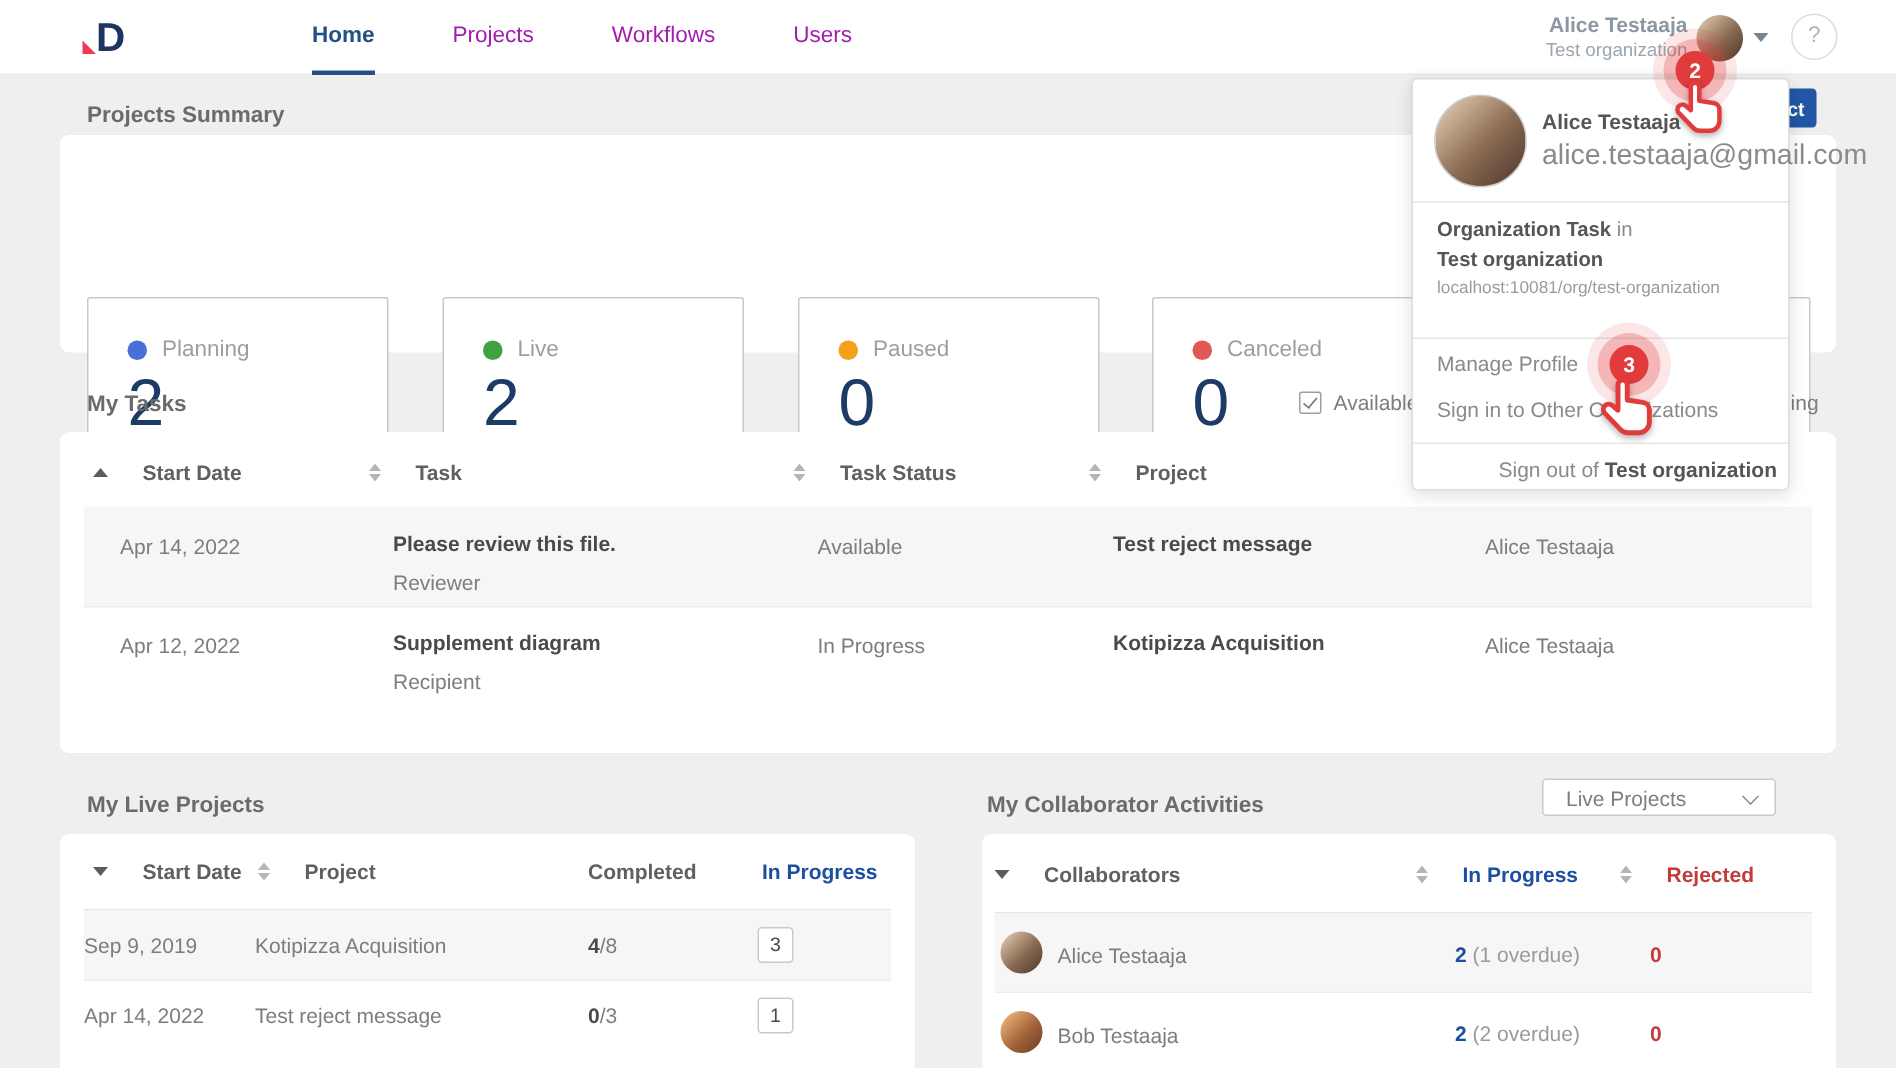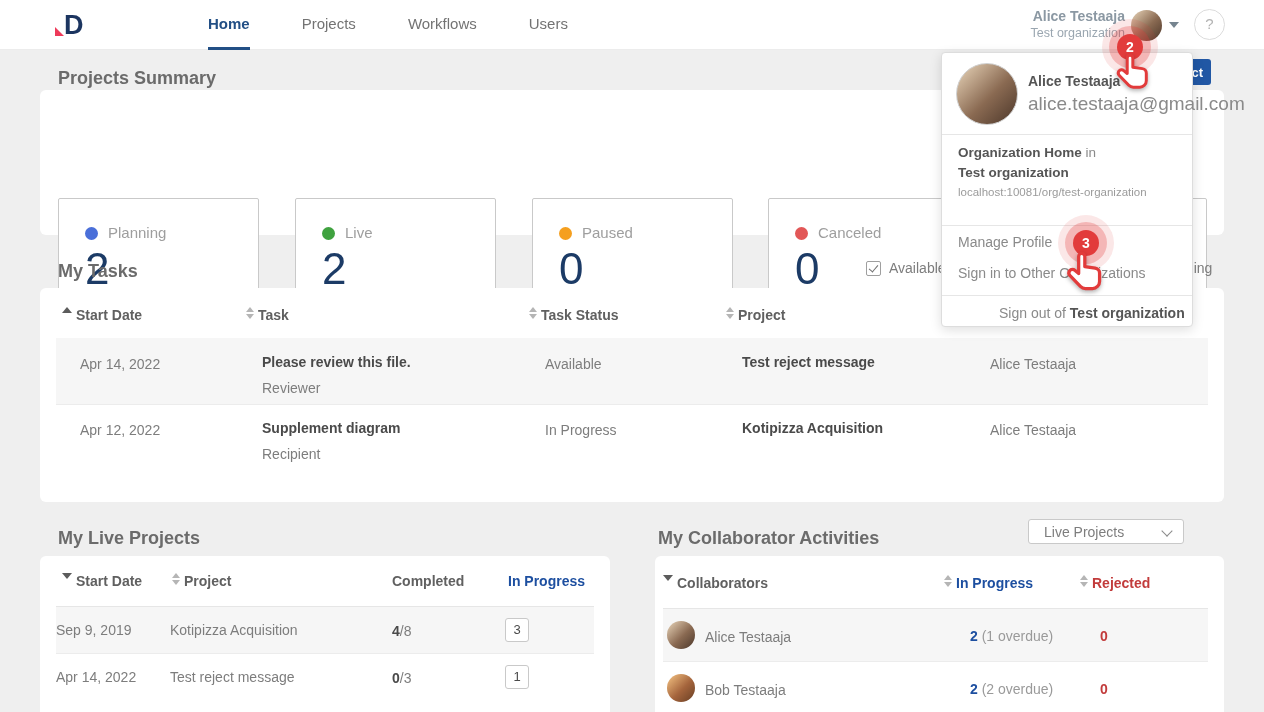--- a/index.html
+++ b/index.html
@@ -8,49 +8,49 @@
          font-family:"Liberation Sans", sans-serif; overflow:hidden; }
   .abs { position:absolute; }
 
   
   .topbar { left:0; top:0; width:1264px; height:50px; background:#fff; border-bottom:1px solid #ececec; z-index:10; }
   .logo { left:55px; top:8px; width:44px; height:34px; }
   .logo-tri { position:absolute; left:0; bottom:6px; width:0; height:0;
               border-top:9px solid transparent; border-left:9px solid #ee3a5a; }
   .logo-d { position:absolute; left:9px; top:0; color:#1c3560; font-weight:bold; font-size:27px; line-height:34px; }
   .nav { left:208px; top:0; height:50px; display:flex; gap:52px; }
-  .nav-item { font-size:15px; color:#737373; line-height:47px; border-bottom:3px solid transparent; cursor:pointer; }
+  .nav-item { font-size:15px; color:#a21caf; line-height:47px; border-bottom:3px solid transparent; cursor:pointer; }
   .nav-item.active { color:#224f85; font-weight:bold; border-bottom-color:#224f85; }
   .user-block { right:139px; top:8px; text-align:right; cursor:pointer; }
   .user-name { font-size:14px; font-weight:bold; color:#8b98a3; }
   .user-org { font-size:12.5px; color:#9aa6b0; margin-top:2px; }
   .avatar { border-radius:50%; }
   .av-alice { background:linear-gradient(135deg,#d9c3a8 10%,#8a6a52 55%,#523c2e 95%); }
   .av-bob { background:linear-gradient(135deg,#e8b478 10%,#a4643c 55%,#6e4226 95%); }
   .hdr-avatar { left:1131px; top:10px; width:31px; height:31px; }
   .hdr-chevron { left:1169px; top:22px; width:0; height:0;
                  border-left:5px solid transparent; border-right:5px solid transparent; border-top:6px solid #76848f; cursor:pointer; }
   .help-btn { left:1194px; top:9px; width:31px; height:31px; border:1.5px solid #dcdcdc; border-radius:50%;
               color:#b3b3b3; font-size:15px; text-align:center; line-height:28px; background:#fff; cursor:pointer; }
 
   
-  .section-title { font-size:18px; font-weight:bold; color:#6b6b6b; }
+  .section-title { font-size:15px; font-weight:bold; color:#6b6b6b; }
 
   
   .card { background:#fff; border-radius:6px; }
   .status-card { border:1px solid #c9c9c9; border-radius:2px; background:#fff; width:201px; height:120px; top:108px; }
   .dot { width:13px; height:13px; border-radius:50%; position:absolute; left:26px; top:28px; }
   .status-label { position:absolute; left:49px; top:25px; font-size:15px; color:#9e9e9e; }
   .status-value { position:absolute; left:26px; top:48px; font-size:44px; font-weight:300; color:#1c3b66; line-height:1; }
 
   .btn-primary { background:#2157a4; color:#fff; font-size:13px; font-weight:bold; border:none; border-radius:3px;
                  text-align:right; padding-right:8px; cursor:pointer; }
 
   
-  .th { display:flex; gap:4px; font-weight:bold; color:#606060; font-size:14px; cursor:pointer; }
+  .th { display:flex; align-items:center; gap:23px; font-weight:bold; color:#606060; font-size:14px; cursor:pointer; }
   .th-blue { color:#1d4fa0; }
   .th-red { color:#c23b3b; }
   .sort { display:flex; flex-direction:column; gap:2px; }
   .tu { width:0; height:0; border-left:4px solid transparent; border-right:4px solid transparent; border-bottom:5px solid #b5b5b5; }
   .td { width:0; height:0; border-left:4px solid transparent; border-right:4px solid transparent; border-top:5px solid #b5b5b5; }
   .tri-asc { width:0; height:0; border-left:5px solid transparent; border-right:5px solid transparent; border-bottom:6px solid #5c5c5c; }
   .tri-desc { width:0; height:0; border-left:5px solid transparent; border-right:5px solid transparent; border-top:6px solid #5c5c5c; }
   .cell { font-size:14px; color:#7d7d7d; }
   .cell-b { font-size:14px; font-weight:bold; color:#4a4a4a; }
   .stripe { background:#f6f6f6; }
@@ -280,21 +280,21 @@
       <span class="abs" style="left:307px; top:19px; font-size:14px;"><span class="blue-b">2</span> <span class="gray">(2 overdue)</span></span>
       <span class="abs red-b" style="left:437px; top:19px; font-size:14px;">0</span>
     </div>
   </div>
 
   <div class="abs dropdown">
     <div class="dd-avatar avatar av-alice"></div>
     <div class="dd-name">Alice Testaaja</div>
     <div class="dd-email">alice.testaaja@gmail.com</div>
     <div class="dd-div" style="top:81px;"></div>
-    <div class="dd-line" style="top:92px;"><span class="bold-dark">Organization Home</span><span> in</span></div>
+    <div class="dd-line" style="top:92px;"><span class="bold-dark">Organization Task</span><span> in</span></div>
     <div class="dd-line bold-dark" style="top:112px;">Test organization</div>
     <div class="dd-url" style="top:133px;">localhost:10081/org/test-organization</div>
     <div class="dd-div" style="top:172px;"></div>
     <div class="dd-item" style="top:181px;">Manage Profile</div>
     <div class="dd-item" style="top:212px;">Sign in to Other Organizations</div>
     <div class="dd-div" style="top:242px;"></div>
     <div class="dd-item" style="top:252px;margin-left:41px;"><span>Sign out of </span><span class="bold-dark">Test organization</span></div>
   </div>
 
   <div class="badge" style="left:1117px; top:34px;">2</div>

